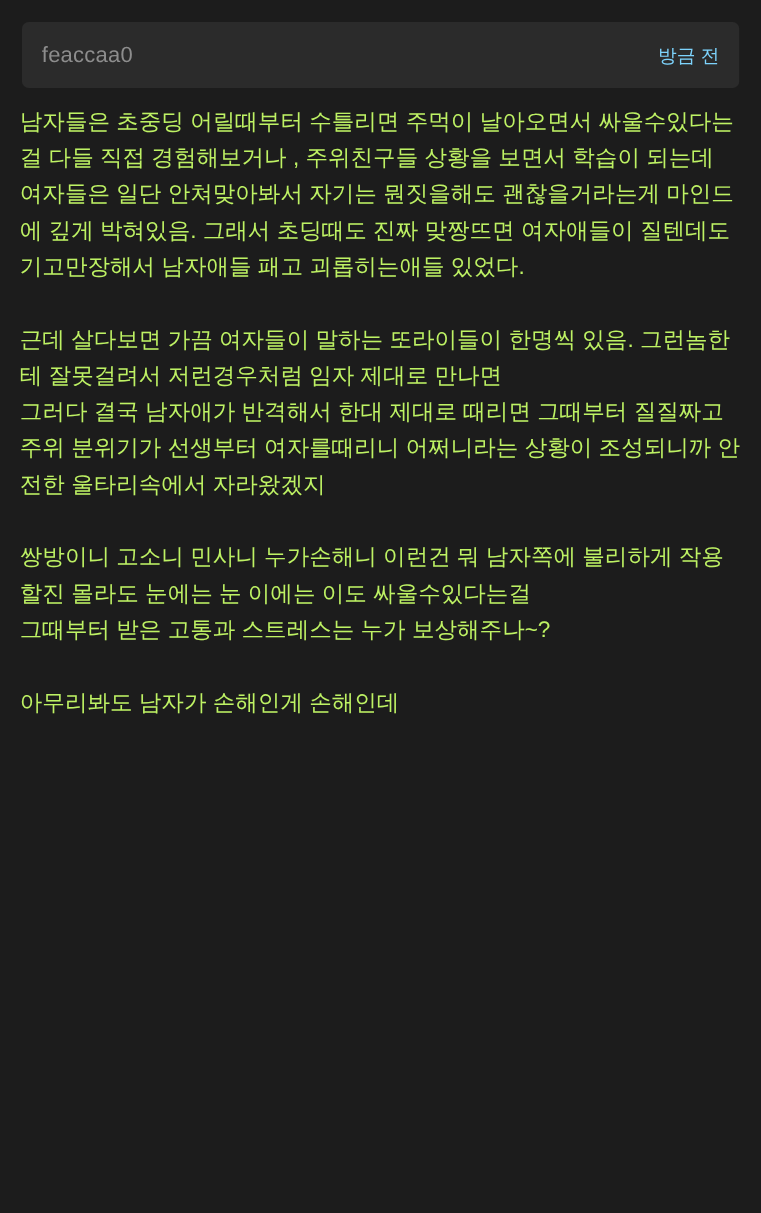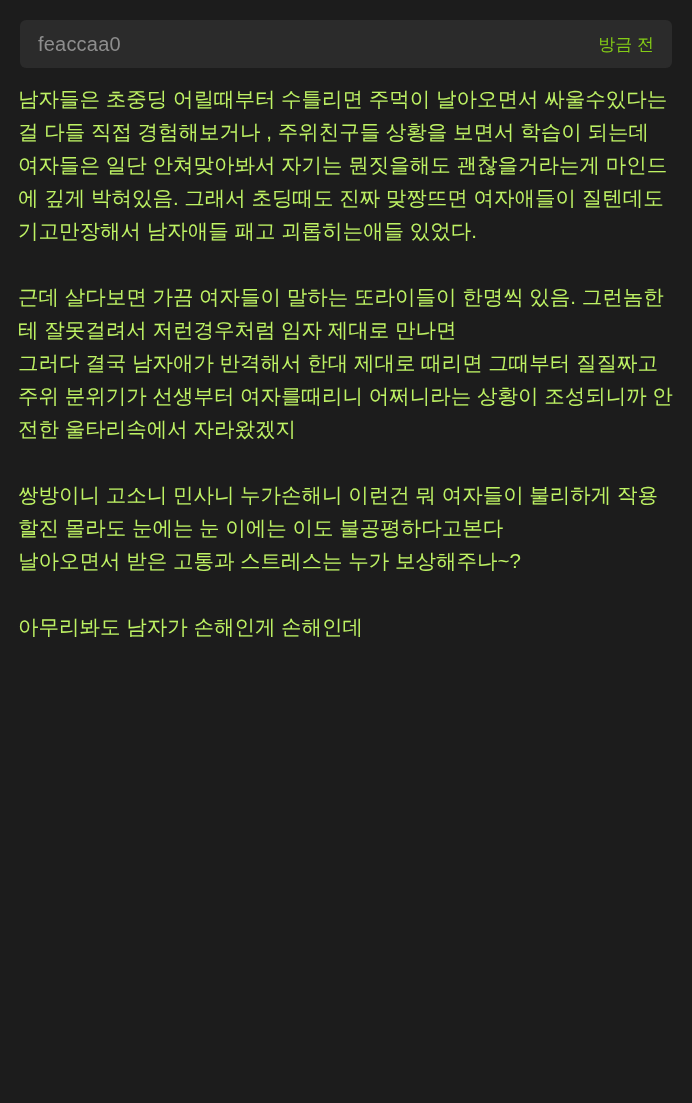--- a/index.html
+++ b/index.html
@@ -18,37 +18,37 @@
     position: relative;
     width: 692px;
     height: 1103px;
     background: #1c1c1c;
     box-sizing: border-box;
     padding: 0 0 0 0;
   }
   .post-header {
     position: relative;
     margin: 20px 20px 0 20px;
-    height: 48px;
+    height: 60px;
     background: #2b2b2b;
     border-radius: 6px;
     display: flex;
     align-items: center;
     justify-content: space-between;
     padding: 0 18px;
     box-sizing: border-box;
   }
   .author {
     font-size: 20px;
     color: #8d8d8d;
     letter-spacing: 0.2px;
   }
   .timestamp {
     font-size: 17px;
-    color: #84cc16;
+    color: #7dd3fc;
   }
   .post-body {
     padding: 14px 18px 0 18px;
     box-sizing: border-box;
   }
   .para {
     font-size: 20.5px;
     line-height: 33px;
     color: #bef264;
     margin: 0 0 0 0;
@@ -66,18 +66,18 @@
 
   <div class="post-header">
     <span class="author">feaccaa0</span>
     <span class="timestamp">방금 전</span>
   </div>
 
   <div class="post-body">
     <p class="para">남자들은 초중딩 어릴때부터 수틀리면 주먹이 날아오면서 싸울수있다는걸 다들 직접 경험해보거나 , 주위친구들 상황을 보면서 학습이 되는데 여자들은 일단 안쳐맞아봐서 자기는 뭔짓을해도 괜찮을거라는게 마인드에 깊게 박혀있음. 그래서 초딩때도 진짜 맞짱뜨면 여자애들이 질텐데도 기고만장해서 남자애들 패고 괴롭히는애들 있었다.</p>
     <p class="para gap">근데 살다보면 가끔 여자들이 말하는 또라이들이 한명씩 있음. 그런놈한테 잘못걸려서 저런경우처럼 임자 제대로 만나면</p>
     <p class="para">그러다 결국 남자애가 반격해서 한대 제대로 때리면 그때부터 질질짜고 주위 분위기가 선생부터 여자를때리니 어쩌니라는 상황이 조성되니까 안전한 울타리속에서 자라왔겠지</p>
-    <p class="para gap">쌍방이니 고소니 민사니 누가손해니 이런건 뭐 여자들이 불리하게 작용할진 몰라도 눈에는 눈 이에는 이도 불공평하다고본다</p>
-    <p class="para">날아오면서 받은 고통과 스트레스는 누가 보상해주나~?</p>
+    <p class="para gap">쌍방이니 고소니 민사니 누가손해니 이런건 뭐 남자쪽에 불리하게 작용할진 몰라도 눈에는 눈 이에는 이도 싸울수있다는걸</p>
+    <p class="para">그때부터 받은 고통과 스트레스는 누가 보상해주나~?</p>
     <p class="para gap">아무리봐도 남자가 손해인게 손해인데</p>
   </div>
 
 </div>
 
 </body></html>

